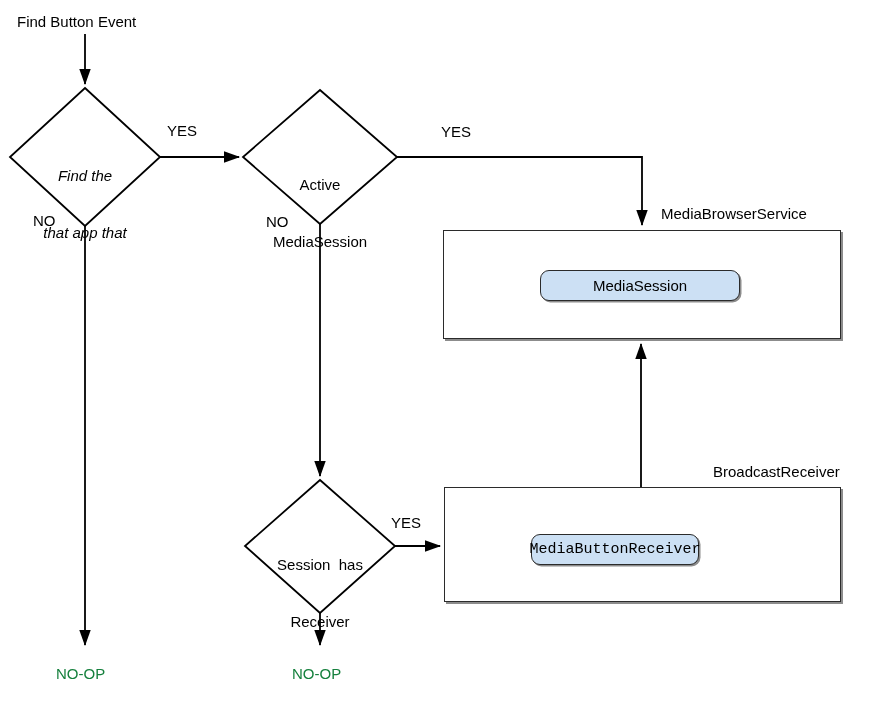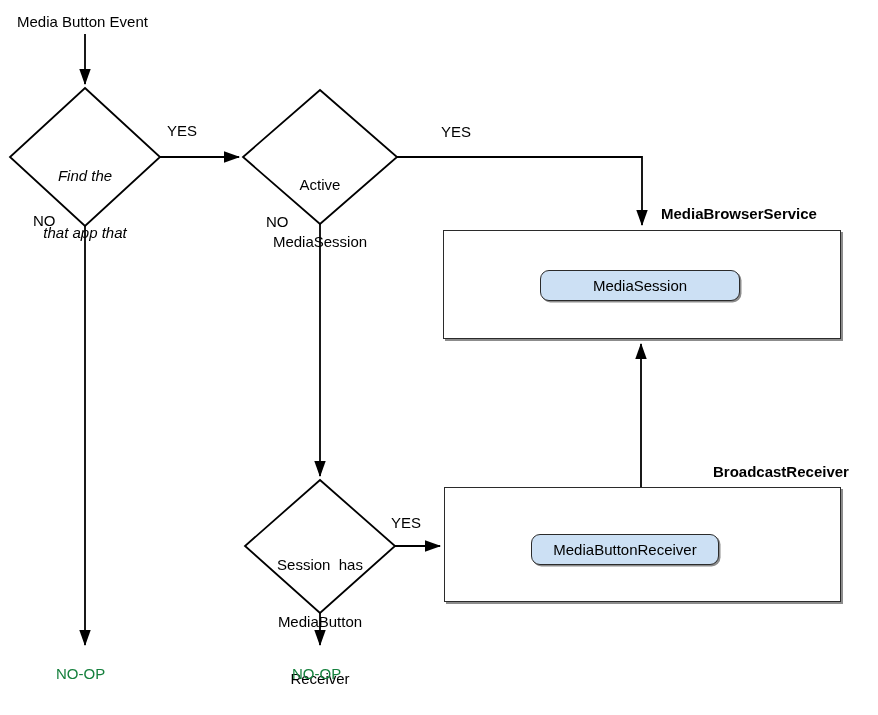--- a/index.html
+++ b/index.html
@@ -26,21 +26,21 @@
   }
   .lbl {
     position: absolute;
     font-family: "Liberation Sans", sans-serif;
     font-size: 15px;
     color: #000000;
     white-space: pre;
     line-height: 1.18;
   }
   .lbl-bold {
-    font-weight: bold;
+    font-weight: normal;
   }
   .diamond-text {
     position: absolute;
     text-align: center;
     font-size: 15px;
     color: #000000;
     white-space: pre;
     line-height: 19px;
     font-family: "Liberation Sans", sans-serif;
   }
@@ -100,50 +100,49 @@
 
     <polygon points="320,480 395,546 320,613 245,546" fill="#ffffff" stroke="#000000" stroke-width="1.8"></polygon>
 
     <line x1="395" y1="546" x2="440" y2="546" stroke="#000000" stroke-width="1.8" marker-end="url(#arrowhead)"></line>
 
     <line x1="320" y1="613" x2="320" y2="645" stroke="#000000" stroke-width="1.8" marker-end="url(#arrowhead)"></line>
 
     <line x1="641" y1="487" x2="641" y2="344" stroke="#000000" stroke-width="1.8" marker-end="url(#arrowhead)"></line>
   </svg>
 
-  <div class="lbl" style="left:17px; top:13px;">Media Button Event</div>
+  <div class="lbl" style="left:17px; top:13px;">Find Button Event</div>
 
   <div class="diamond-text" style="left:10px; top:128px; width:150px;font-style:italic;">
     <div>Find the</div>
     <div>that app that</div>
   </div>
 
   <div class="lbl" style="left:167px; top:122px;">YES</div>
   <div class="lbl" style="left:33px; top:212px;">NO</div>
 
   <div class="diamond-text" style="left:243px; top:137px; width:154px;">
     <div>Active</div>
     <div>MediaSession</div>
   </div>
 
   <div class="lbl" style="left:441px; top:123px;">YES</div>
   <div class="lbl" style="left:266px; top:213px;">NO</div>
 
   <div class="diamond-text" style="left:245px; top:517px; width:150px;">
     <div>Session  has</div>
-    <div>MediaButton</div>
     <div>Receiver</div>
   </div>
 
   <div class="lbl" style="left:391px; top:514px;">YES</div>
 
   <div class="container-box" style="left:443px; top:230px; width:398px; height:109px;"></div>
   <div class="lbl lbl-bold" style="left:661px; top:205px;">MediaBrowserService</div>
   <div class="pill" style="left:540px; top:270px; width:200px; height:31px;">MediaSession</div>
 
   <div class="container-box" style="left:444px; top:487px; width:397px; height:115px;"></div>
   <div class="lbl lbl-bold" style="left:713px; top:463px;">BroadcastReceiver</div>
-  <div class="pill" style="left:531px; top:534px; width:188px; height:31px;">MediaButtonReceiver</div>
+  <div class="pill" style="left:531px; top:534px; width:168px; height:31px;font-family:Liberation Mono, monospace;">MediaButtonReceiver</div>
 
   <div class="term-label" style="left:56px; top:665px;">NO-OP</div>
   <div class="term-label" style="left:292px; top:665px;">NO-OP</div>
 
 </div>
 
 </body></html>

